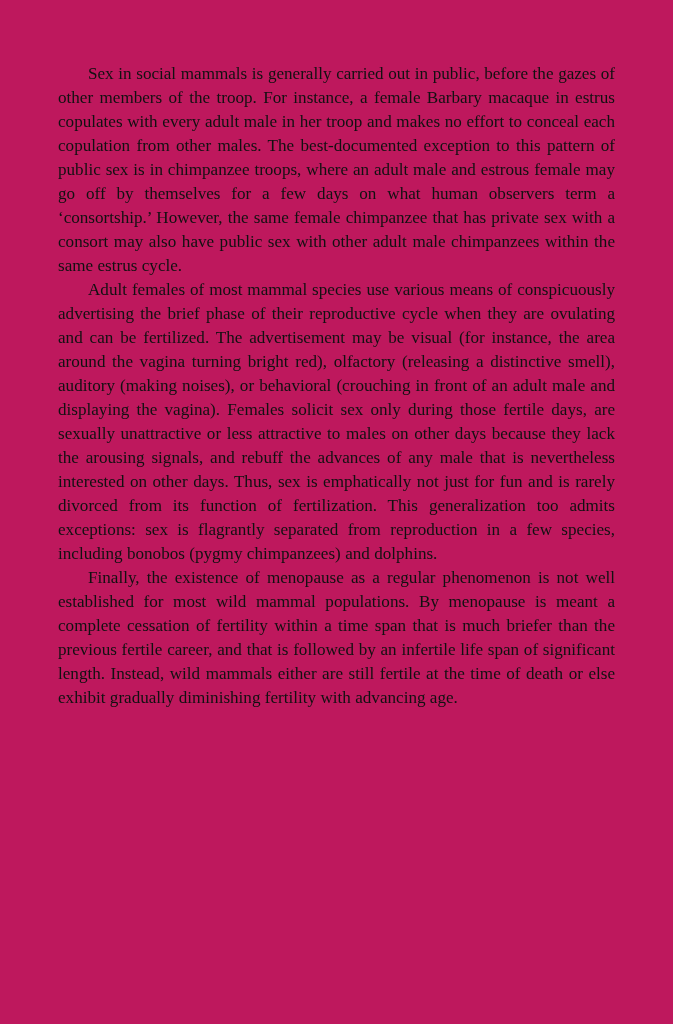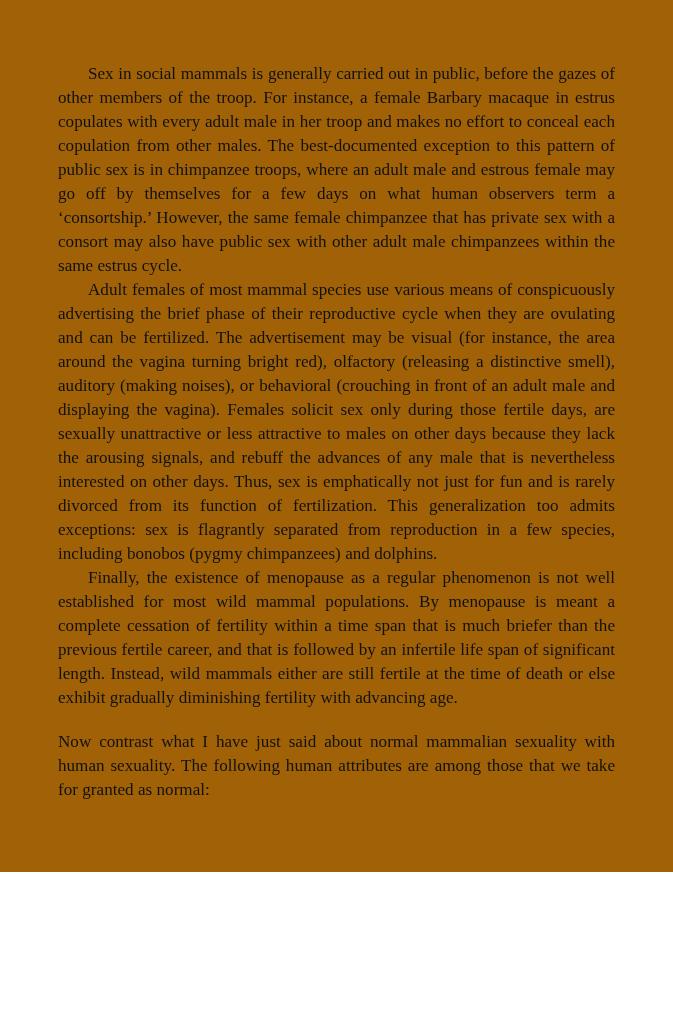--- a/index.html
+++ b/index.html
@@ -15,22 +15,22 @@
     font-family: "Liberation Serif", "DejaVu Serif", serif;
     color: #111111;
     -webkit-font-smoothing: antialiased;
   }
 
   #page {
     position: absolute;
     left: 0;
     top: 0;
     width: 673px;
-    height: 872px;
-    background: #a16207;
+    height: 1024px;
+    background: #be185d;
   }
 
   #text-column {
     position: absolute;
     left: 58px;
     top: 62px;
     width: 557px;
   }
 
   p.para {
@@ -78,18 +78,17 @@
 <div id="page">
 
   <div id="text-column">
 
     <p class="para">Sex in social mammals is generally carried out in public, before the gazes of other members of the troop. For instance, a female Barbary macaque in estrus copulates with every adult male in her troop and makes no effort to conceal each copulation from other males. The best-documented exception to this pattern of public sex is in chimpanzee troops, where an adult male and estrous female may go off by themselves for a few days on what human observers term a ‘consortship.’ However, the same female chimpanzee that has private sex with a consort may also have public sex with other adult male chimpanzees within the same estrus cycle.</p>
 
     <p class="para">Adult females of most mammal species use various means of conspicuously advertising the brief phase of their reproductive cycle when they are ovulating and can be fertilized. The advertisement may be visual (for instance, the area around the vagina turning bright red), olfactory (releasing a distinctive smell), auditory (making noises), or behavioral (crouching in front of an adult male and displaying the vagina). Females solicit sex only during those fertile days, are sexually unattractive or less attractive to males on other days because they lack the arousing signals, and rebuff the advances of any male that is nevertheless interested on other days. Thus, sex is emphatically not just for fun and is rarely divorced from its function of fertilization. This generalization too admits exceptions: sex is flagrantly separated from reproduction in a few species, including bonobos (pygmy chimpanzees) and dolphins.</p>
 
     <p class="para">Finally, the existence of menopause as a regular phenomenon is not well established for most wild mammal populations. By menopause is meant a complete cessation of fertility within a time span that is much briefer than the previous fertile career, and that is followed by an infertile life span of significant length. Instead, wild mammals either are still fertile at the time of death or else exhibit gradually diminishing fertility with advancing age.</p>
 
-    <p class="para no-indent gap-before">Now contrast what I have just said about normal mammalian sexuality with human sexuality. The following human attributes are among those that we take for granted as normal:</p>
 
   </div>
 
 
 </div>
 
 </body></html>

